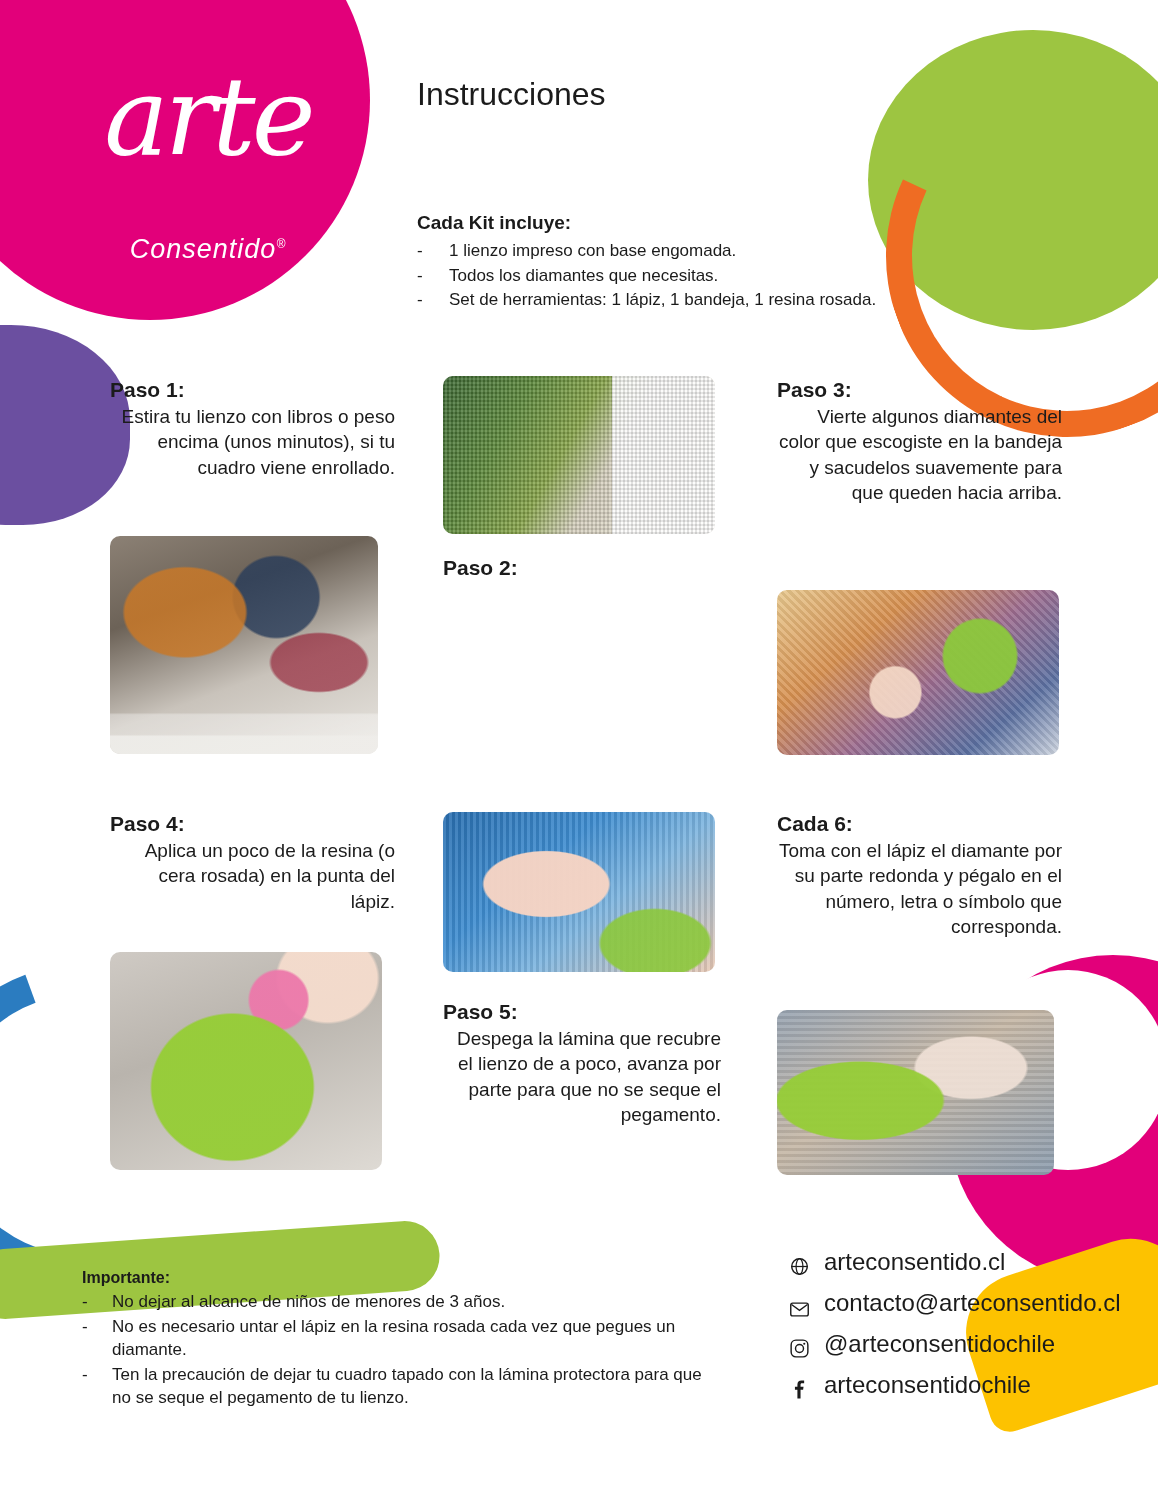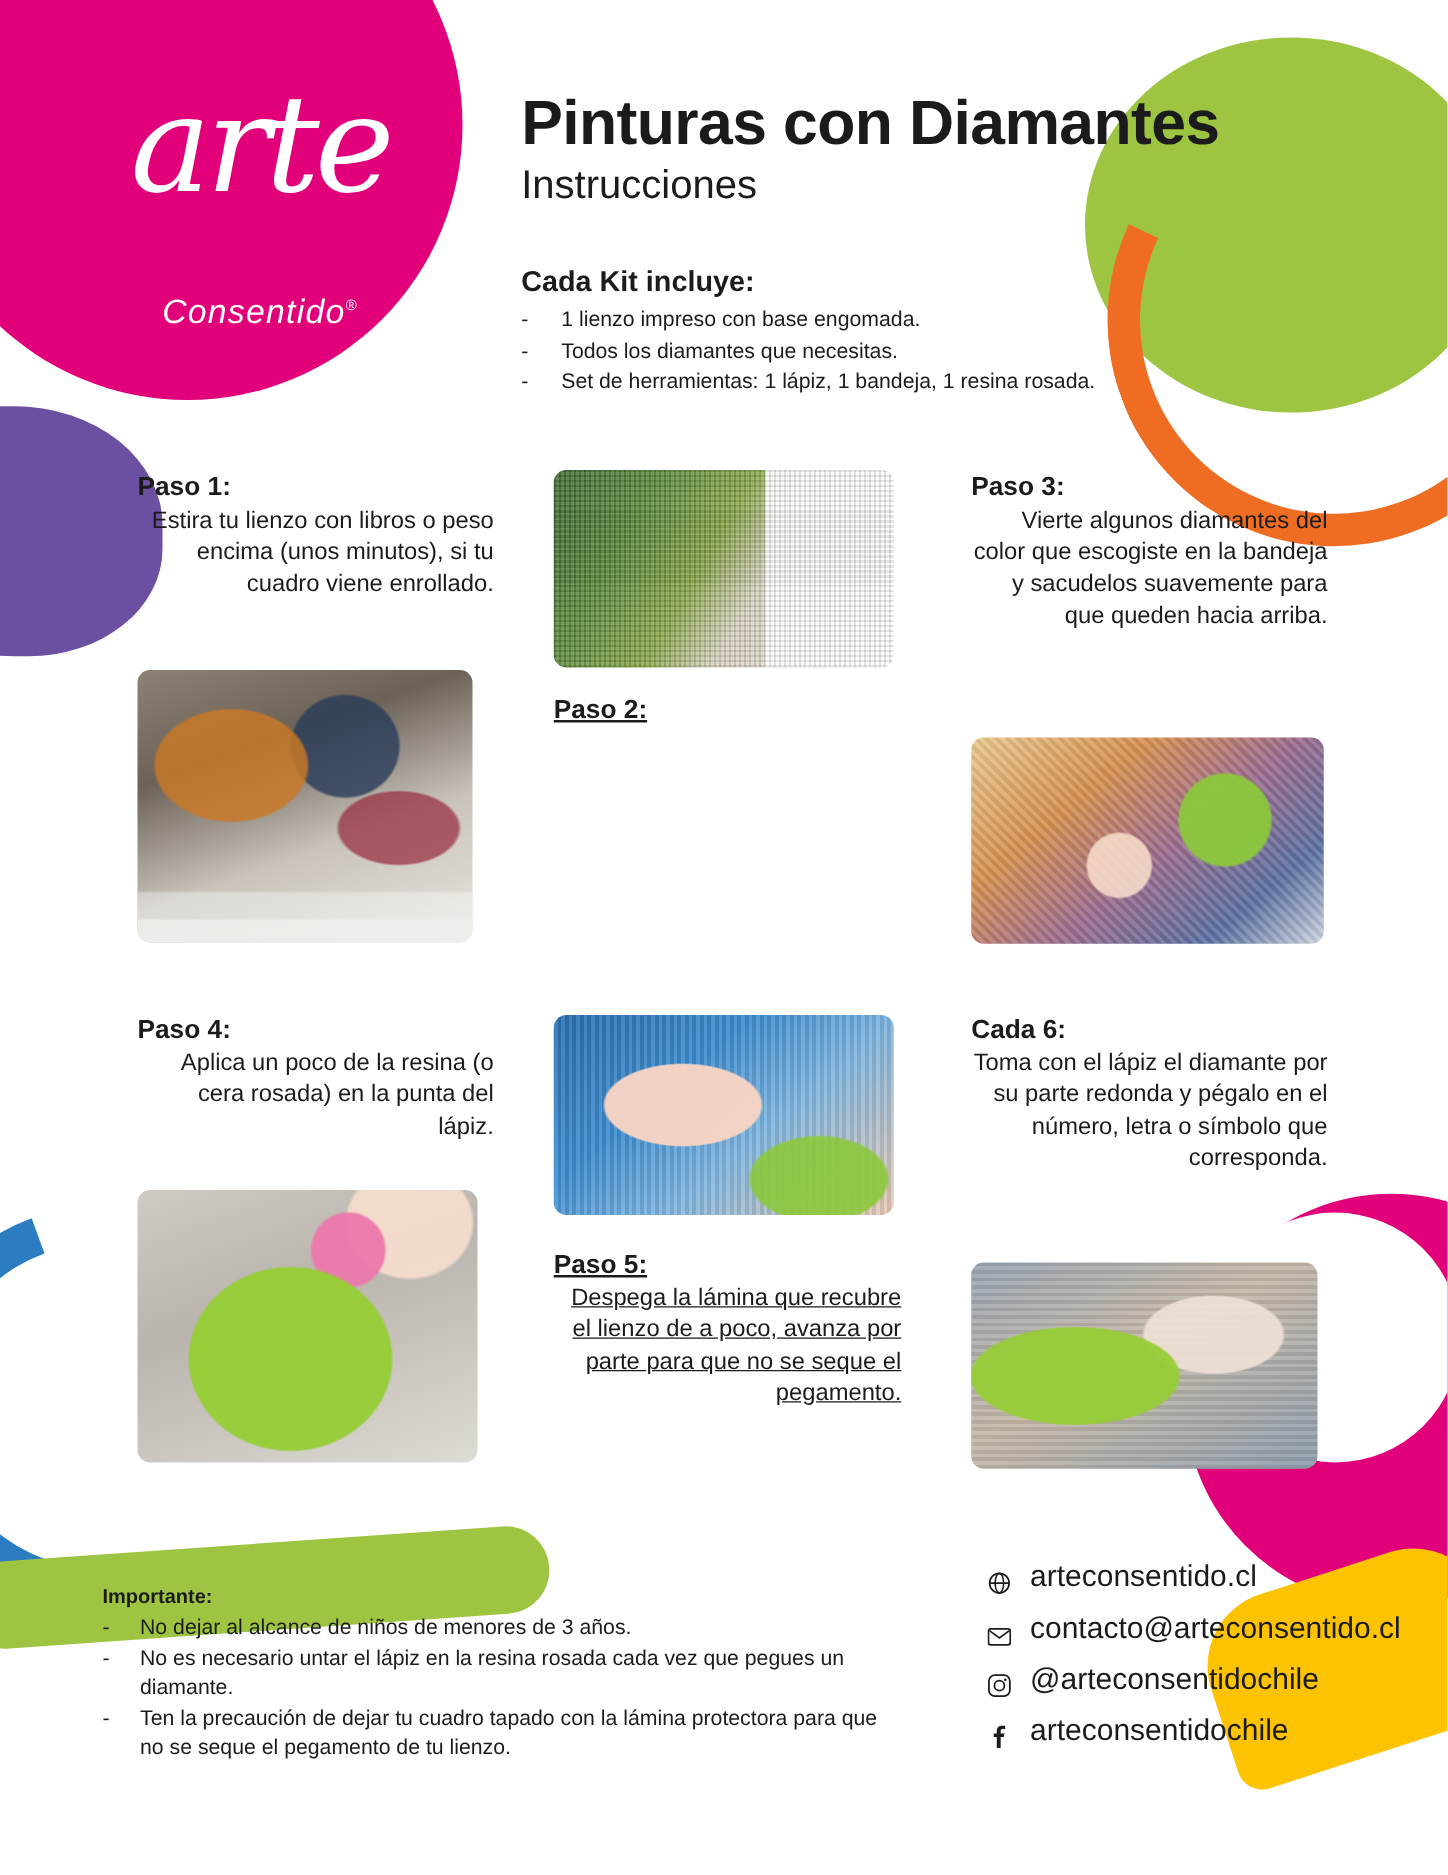--- a/index.html
+++ b/index.html
@@ -69,28 +69,28 @@
     font-style:italic;letter-spacing:-4px;}
   .logo-word{font-size:27px;font-style:italic;letter-spacing:1px;margin-top:52px;}
   .logo-word sup{font-size:12px;vertical-align:super;}
 
   
   .header{position:absolute;left:417px;top:72px;width:690px;}
   .title{font-size:50px;font-weight:bold;letter-spacing:-0.5px;line-height:1.05;margin:0;}
   .subtitle{font-size:32px;margin:4px 0 0 0;font-weight:normal;}
 
   .includes{position:absolute;left:417px;top:212px;width:700px;}
-  .includes h3{font-size:23px;margin:0 0 5px 0;font-weight:bold;}
+  .includes h3{font-size:19px;margin:0 0 5px 0;font-weight:bold;}
   .inc-row{display:flex;font-size:17px;line-height:1.45;}
   .inc-dash{width:32px;flex:0 0 32px;}
 
   
   .col{position:absolute;}
   .col-left{left:110px;width:285px;}
-  .col-mid{left:443px;width:278px;text-decoration:underline;}
+  .col-mid{left:443px;width:278px;}
   .col-right{left:777px;width:285px;}
 
   .step-title{font-size:21px;font-weight:bold;margin:0 0 2px 0;}
   .step-text{font-size:19px;line-height:1.33;margin:0;text-align:right;}
 
   .photo{border-radius:10px;overflow:hidden;position:relative;}
   .photo .ph-inner{position:absolute;inset:0;}
 
   
   .important{position:absolute;left:82px;bottom:88px;width:620px;}
@@ -117,21 +117,20 @@
 <div class="deco stroke-green"></div>
 
 <div class="logo">
   <div class="logo-mark">arte</div>
   <div class="logo-word">
     <span>Consentido</span><sup>®</sup>
   </div>
 </div>
 
 <div class="header">
-  <h1 class="title">Pinturas con Diamantes</h1>
   <h2 class="subtitle">Instrucciones</h2>
 </div>
 
 <div class="includes">
   <h3>Cada Kit incluye:</h3>
   <div class="inc-row">
     <span class="inc-dash">-</span>
     <span>1 lienzo impreso con base engomada.</span>
   </div>
   <div class="inc-row">

